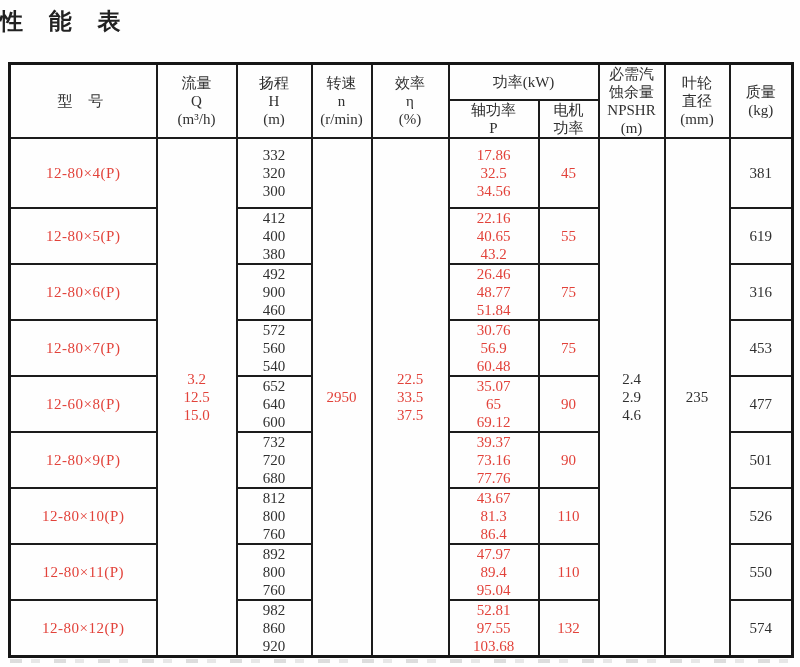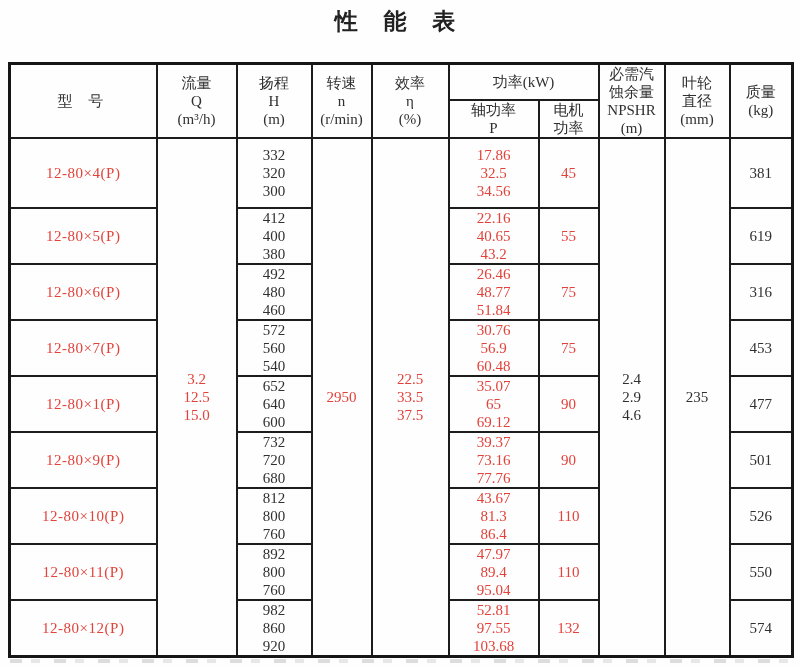--- a/index.html
+++ b/index.html
@@ -13,21 +13,21 @@
     width: 800px;
     height: 667px;
     background: #fefefe;
     overflow: hidden;
   }
   .page-title {
     position: absolute;
     top: 6px;
     left: 0;
     width: 100%;
-    text-align: center;
+    text-align: left;
     font-size: 23px;
     font-weight: bold;
     color: #222222;
     letter-spacing: 10px;
   }
   table.perf {
     position: absolute;
     top: 62px;
     left: 8px;
     width: 783px;
@@ -158,41 +158,41 @@
 380</td>
         <td class="red">22.16
 40.65
 43.2</td>
         <td class="red">55</td>
         <td class="black">619</td>
       </tr>
       <tr class="row">
         <td class="red model-cell">12-80×6(P)</td>
         <td class="black">492
-480
+900
 460</td>
         <td class="red">26.46
 48.77
 51.84</td>
         <td class="red">75</td>
         <td class="black">316</td>
       </tr>
       <tr class="row">
         <td class="red model-cell">12-80×7(P)</td>
         <td class="black">572
 560
 540</td>
         <td class="red">30.76
 56.9
 60.48</td>
         <td class="red">75</td>
         <td class="black">453</td>
       </tr>
       <tr class="row">
-        <td class="red model-cell">12-80×1(P)</td>
+        <td class="red model-cell">12-60×8(P)</td>
         <td class="black">652
 640
 600</td>
         <td class="red">35.07
 65
 69.12</td>
         <td class="red">90</td>
         <td class="black">477</td>
       </tr>
       <tr class="row">

